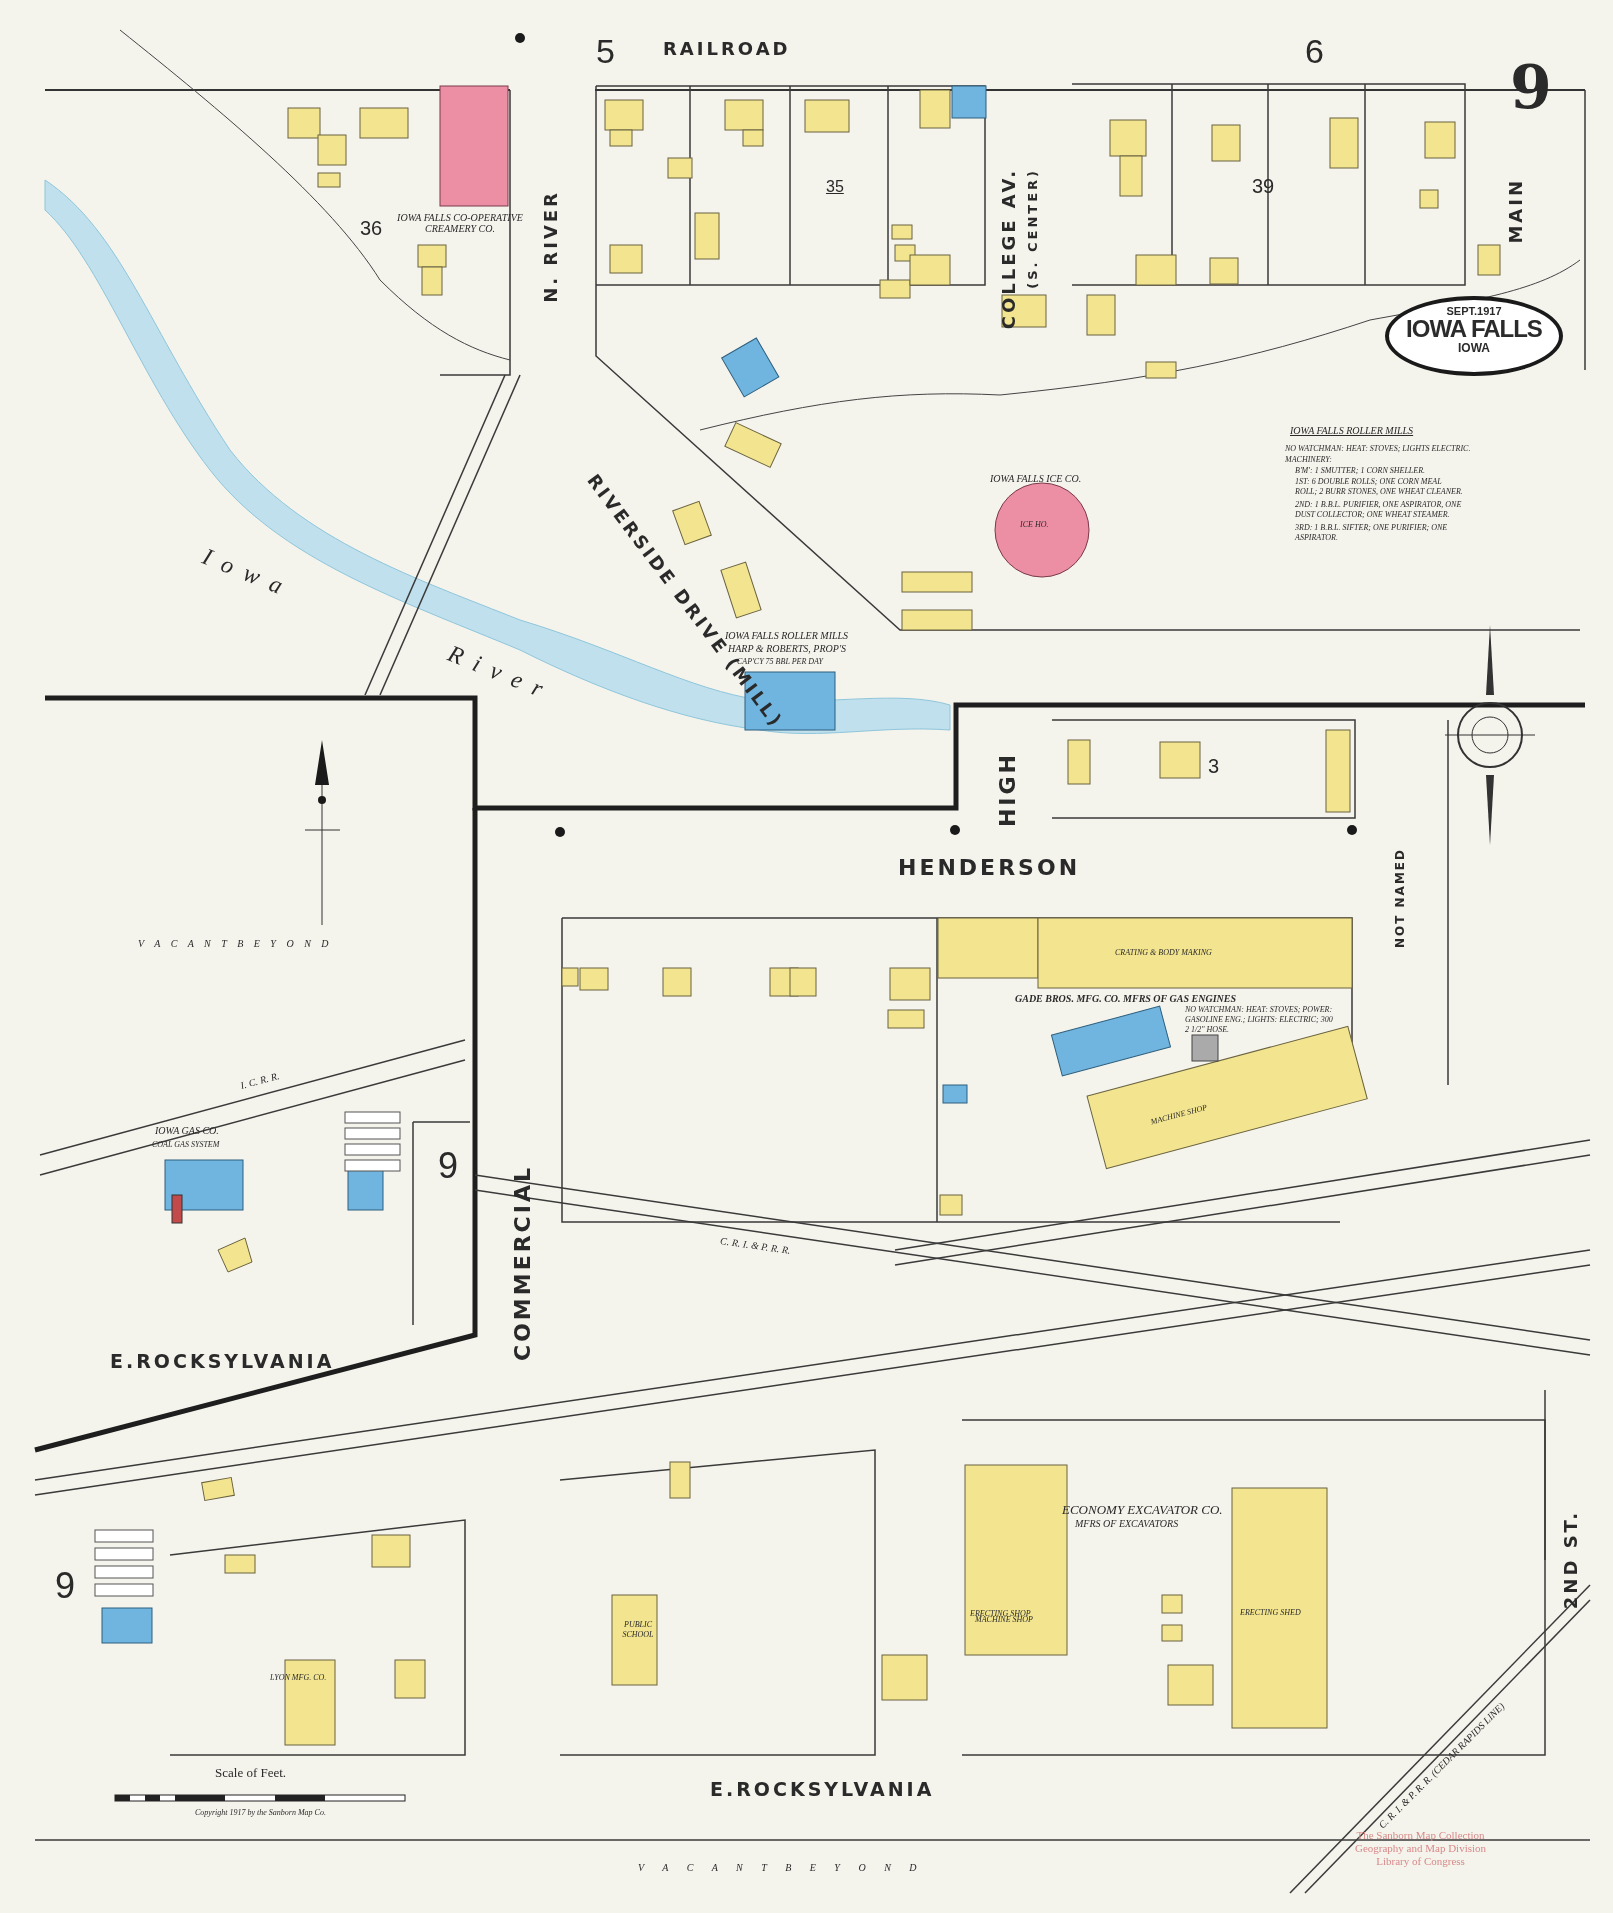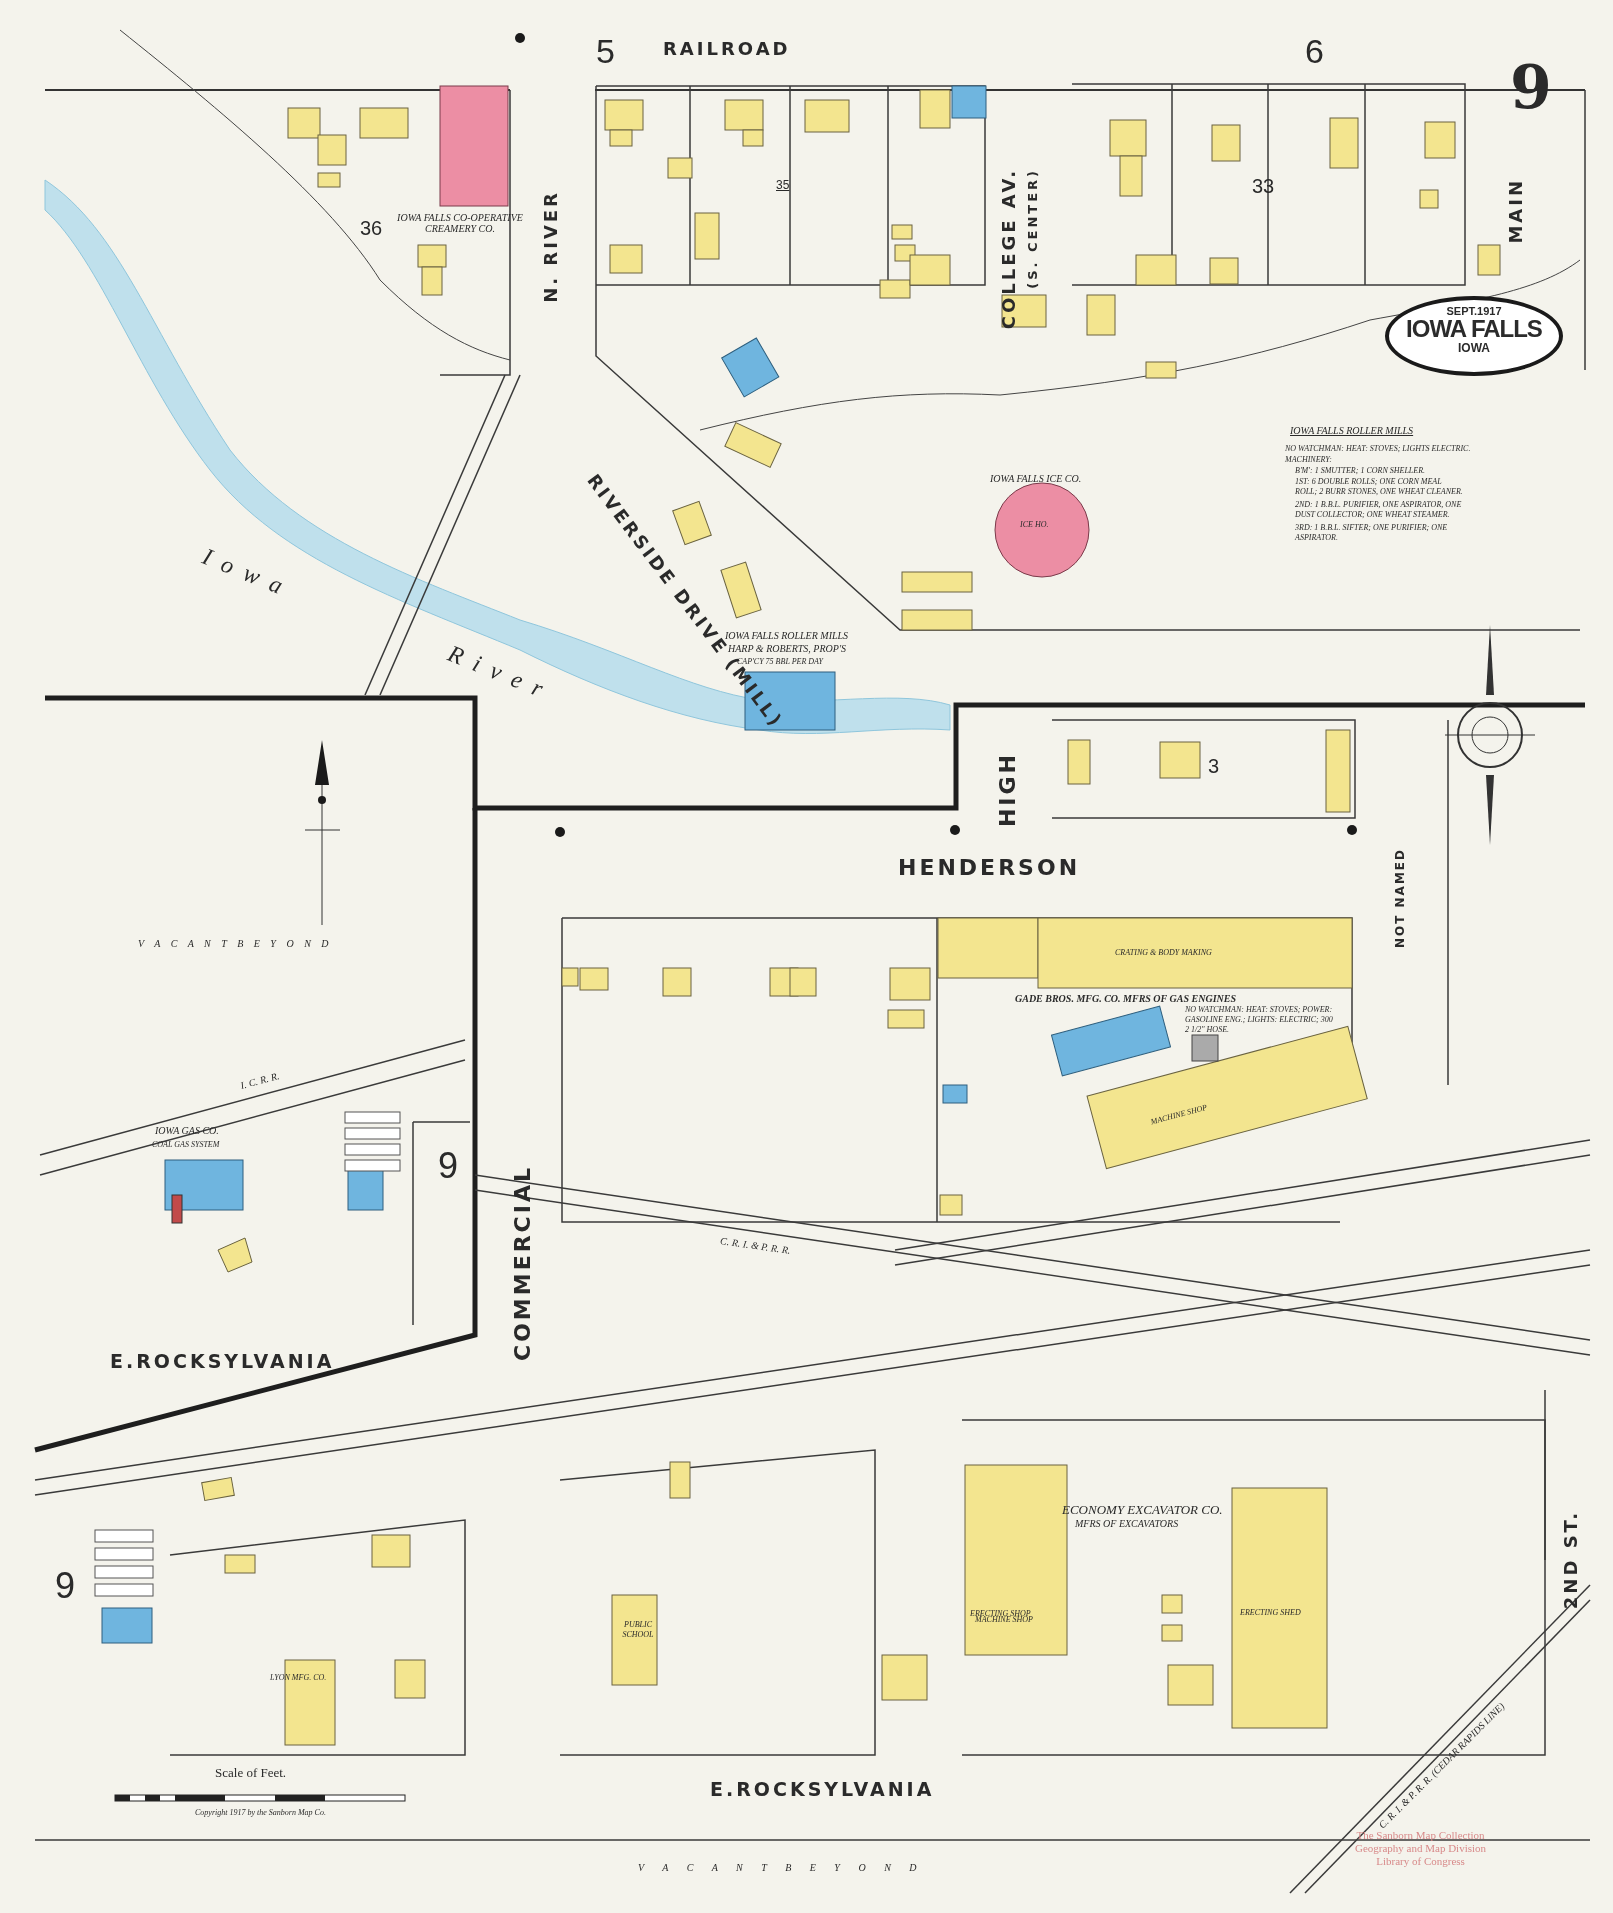--- a/index.html
+++ b/index.html
@@ -228,22 +228,22 @@
 <div class="lbl street" style="left:110px;top:1350px;font-size:19px;">E.ROCKSYLVANIA</div>
 <div class="lbl street" style="left:710px;top:1778px;font-size:19px;">E.ROCKSYLVANIA</div>
 <div class="lbl street vert" style="left:1393px;top:848px;font-size:12px;letter-spacing:2px;">NOT NAMED</div>
 <div class="lbl street vert" style="left:1560px;top:1510px;font-size:18px;">2ND ST.</div>
 
 <div class="lbl italic" style="left:200px;top:560px;font-size:24px;letter-spacing:12px;transform:rotate(22deg);">Iowa</div>
 <div class="lbl italic" style="left:445px;top:660px;font-size:24px;letter-spacing:12px;transform:rotate(22deg);">River</div>
 
 <div class="lbl" style="left:596px;top:32px;font-size:34px;">5</div>
 <div class="lbl" style="left:1305px;top:32px;font-size:34px;">6</div>
-<div class="lbl" style="left:776px;top:178px;font-size:12px;text-decoration:underline;">35</div>
-<div class="lbl" style="left:1252px;top:175px;font-size:20px;">33</div>
+<div class="lbl" style="left:826px;top:178px;font-size:16px;text-decoration:underline;">35</div>
+<div class="lbl" style="left:1252px;top:175px;font-size:20px;">39</div>
 <div class="lbl" style="left:360px;top:217px;font-size:20px;">36</div>
 <div class="lbl" style="left:1208px;top:755px;font-size:20px;">3</div>
 <div class="lbl" style="left:438px;top:1145px;font-size:36px;">9</div>
 <div class="lbl" style="left:55px;top:1565px;font-size:36px;">9</div>
 
 <div class="lbl italic" style="left:138px;top:938px;font-size:10px;letter-spacing:4px;">V A C A N T   B E Y O N D</div>
 <div class="lbl italic" style="left:638px;top:1862px;font-size:10px;letter-spacing:8px;">V A C A N T   B E Y O N D</div>
 <div class="lbl small" style="left:240px;top:1075px;transform:rotate(-15deg);">I. C. R. R.</div>
 <div class="lbl small" style="left:720px;top:1240px;transform:rotate(8deg);">C. R. I. &amp; P. R. R.</div>
 <div class="lbl small" style="left:1355px;top:1760px;transform:rotate(-45deg);">C. R. I. &amp; P. R. R. (CEDAR RAPIDS LINE)</div>

